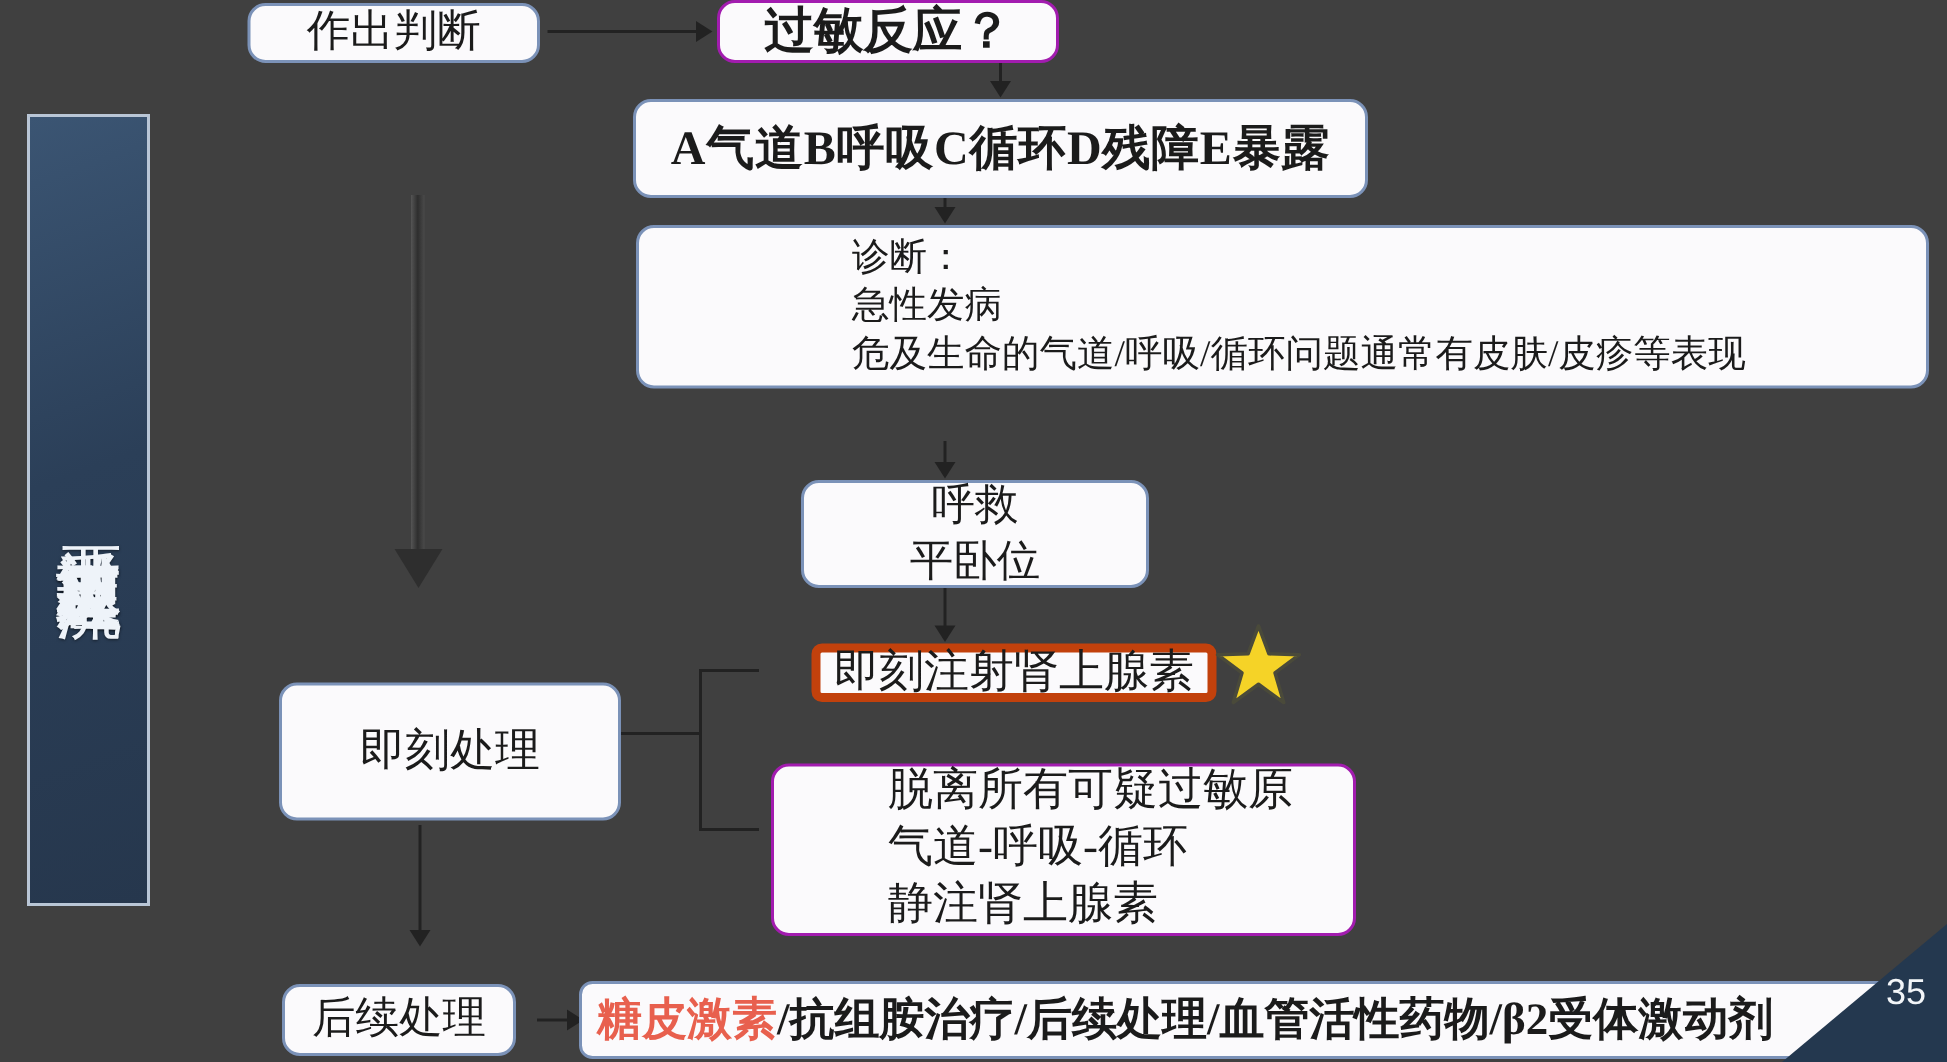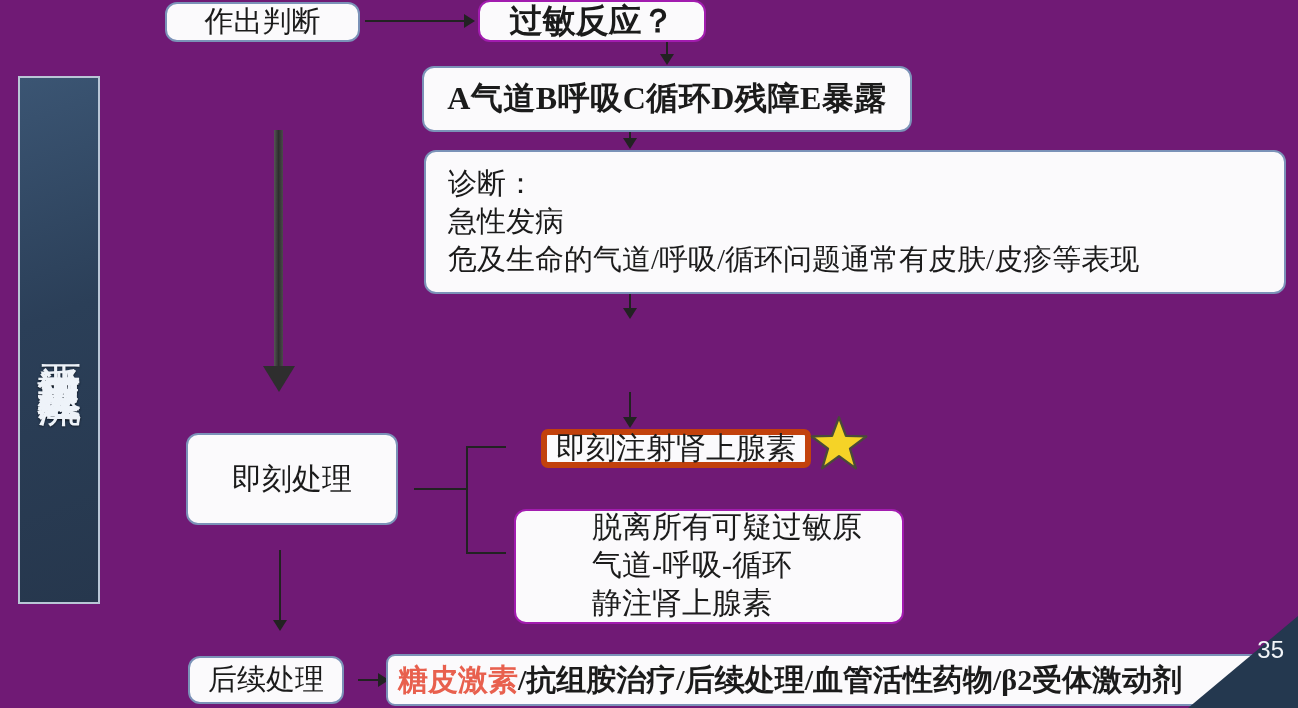--- a/index.html
+++ b/index.html
@@ -4,21 +4,21 @@
 <style>
   html, body {
     margin: 0;
     padding: 0;
     background: #ffffff;
   }
   #stage {
     position: relative;
     width: 1298px;
     height: 708px;
-    background: #701a75;
+    background: #404040;
     overflow: hidden;
     font-family: "Liberation Serif", "DejaVu Serif", serif;
     color: #1b1b1b;
     text-decoration: underline;
   }
 
   
   .banner {
     position: absolute;
     left: 18px;
@@ -60,23 +60,23 @@
   .box.blue   { border: 2px solid #7b92b8; }
   .box.red    { border: 2px solid #a21caf; }
   .box.thin-red { border: 6px solid #c2410c; border-radius: 7px; }
   .center  { align-items: center; text-align: center; }
   .leftal  { align-items: flex-start; text-align: left; }
 
   
   #box-judge      { left:165px;  top:2px;    width:195px; height:40px;  font-size:29px; }
   #box-allergy    { left:478px;  top:0px;    width:228px; height:42px;  font-size:33px; font-weight:700; }
   #box-abcde      { left:422px;  top:66px;   width:490px; height:66px;  font-size:32px; font-weight:700; letter-spacing:.5px; }
-  #box-diagnosis  { left:424px;  top:150px;  width:862px; height:144px; padding:6px 0 6px 22px; font-size:29px; line-height:1.3; }
+  #box-diagnosis  { left:424px;  top:150px;  width:862px; height:109px; padding:6px 0 6px 22px; font-size:25px; line-height:1.3;align-items:center; }
   #box-call       { left:534px;  top:320px;  width:232px; height:72px;  font-size:29px; line-height:1.26; }
-  #box-imm-proc   { left:186px;  top:433px;  width:212px; height:92px;  font-size:30px; }
+  #box-imm-proc   { left:186px;  top:455px;  width:228px; height:92px;  font-size:30px; }
   #box-adrenaline { left:541px;  top:429px;  width:270px; height:39px;  font-size:30px; }
   #box-three      { left:514px;  top:509px;  width:390px; height:115px; font-size:30px; line-height:1.27; padding-left:76px;justify-content:flex-end; }
   #box-followup   { left:188px;  top:656px;  width:156px; height:48px;  font-size:29px; }
   #box-drugs      { left:386px;  top:654px;  width:905px; height:52px;  font-size:30px; font-weight:600;
                     border-radius:9px; padding-left:10px; white-space:nowrap; overflow:hidden; }
   #box-drugs .rd { color:#e8604e; }
 
   
   .conn { position: absolute; }
   .vline { background: #222; width: 2px; }
@@ -120,21 +120,21 @@
   }
 
   
   #corner {
     position: absolute; right: 0; bottom: 0;
     width: 0; height: 0;
     border-left: 110px solid transparent;
     border-bottom: 92px solid #24384f;
   }
   #pagenum {
-    position: absolute; right: 14px; bottom: 44px;
+    position: absolute; right: 14px; bottom: 32px;
     color: #f2f5f8;
     font-size: 24px;
     font-family: "Liberation Sans", sans-serif;
   }
 </style>
 </head>
 <body>
 
 <div id="stage">
 
@@ -165,20 +165,24 @@
 
   <div class="box blue leftal" id="box-diagnosis">
     <span>诊断：
   急性发病
   危及生命的气道/呼吸/循环问题通常有皮肤/皮疹等表现</span>
   </div>
 
   <div class="conn vline" style="left:629px; top:294px; height:16px;"></div>
   <div class="arrowdown" style="left:623px; top:308px;"></div>
 
+  <div class="box blue center" id="box-call">
+    <span>呼救
+平卧位</span>
+  </div>
 
   <div class="conn vline" style="left:629px; top:392px; height:28px;"></div>
   <div class="arrowdown" style="left:623px; top:417px;"></div>
 
   <div class="box thin-red center" id="box-adrenaline">
     <span>即刻注射肾上腺素</span>
   </div>
 
   <svg id="star" viewBox="0 0 100 100">
     <polygon points="50,4 62,36 97,37 69,58 79,92 50,71 21,92 31,58 3,37 38,36" fill="#f5d327" stroke="#4a4a3a" stroke-width="4" stroke-linejoin="round"></polygon>

